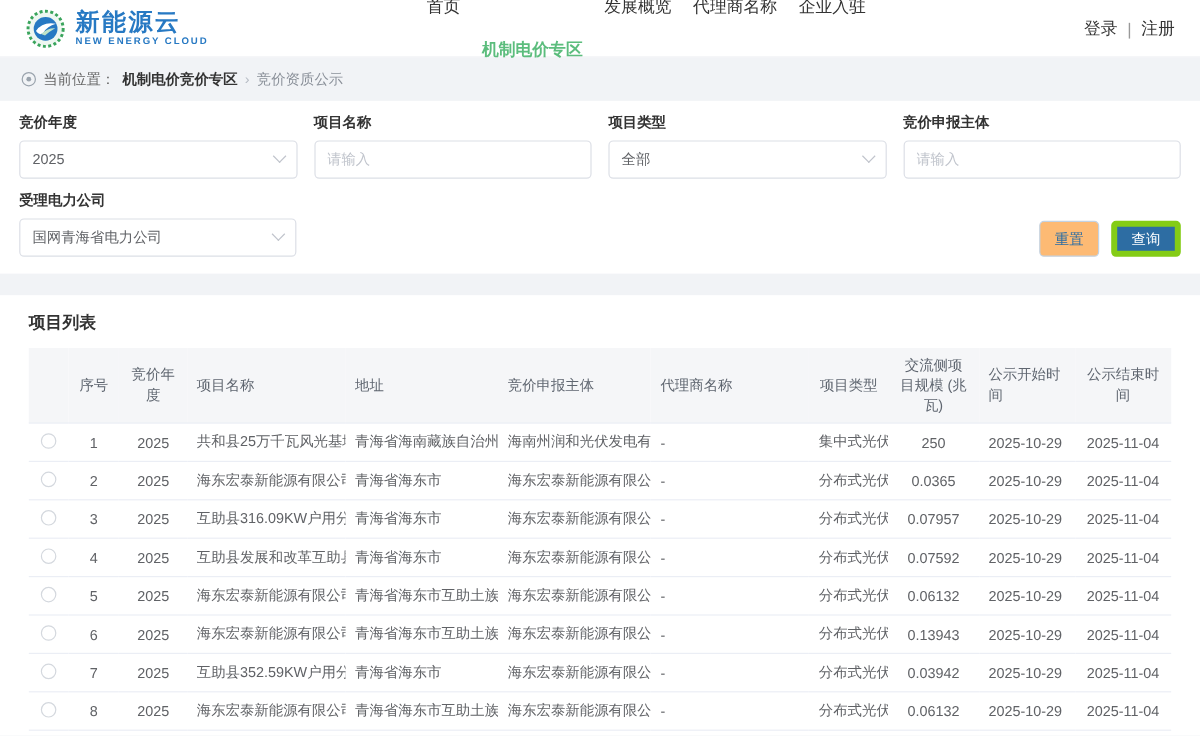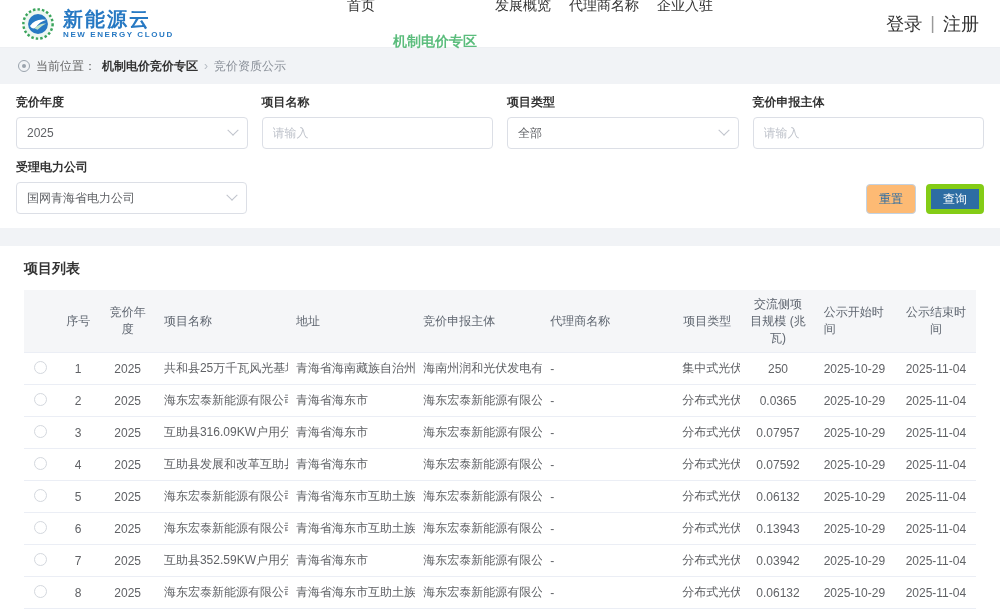--- a/index.html
+++ b/index.html
@@ -8,21 +8,21 @@
 
   
   .topbar { height:48px; background:#fff; display:flex; align-items:center;
     padding:0 21px; border-bottom:1px solid #eef0f3; }
   .logo { display:flex; align-items:center; gap:8px; }
   .logo-text .cn { font-size:20px; font-weight:bold; color:#2779c3; letter-spacing:2px; line-height:1.1; }
   .logo-text .en { font-size:8px; color:#2779c3; letter-spacing:1.6px; font-weight:bold; }
   .mainnav { display:flex; gap:18px; margin:0 auto; }
   .nav-item { font-size:14px; color:#333; cursor:pointer; white-space:nowrap; }
   .nav-item.active { color:#5cbd7d; font-weight:bold;margin-top:36px; }
-  .auth { font-size:18px; color:#333; display:flex; gap:8px; align-items:center; }
+  .auth { font-size:14px; color:#333; display:flex; gap:8px; align-items:center; }
   .auth .divider { color:#999; }
   .auth span { cursor:pointer; }
 
   
   .breadcrumb { height:30px; display:flex; align-items:center; gap:6px;
     padding:18px 18px; font-size:12px; color:#666; }
   .loc-icon { width:12px; height:12px; border:1px solid #9aa3ad; border-radius:50%;
     display:inline-block; position:relative; }
   .loc-icon::after { content:""; position:absolute; left:3px; top:3px; width:4px; height:4px;
     border-radius:50%; background:#9aa3ad; }

